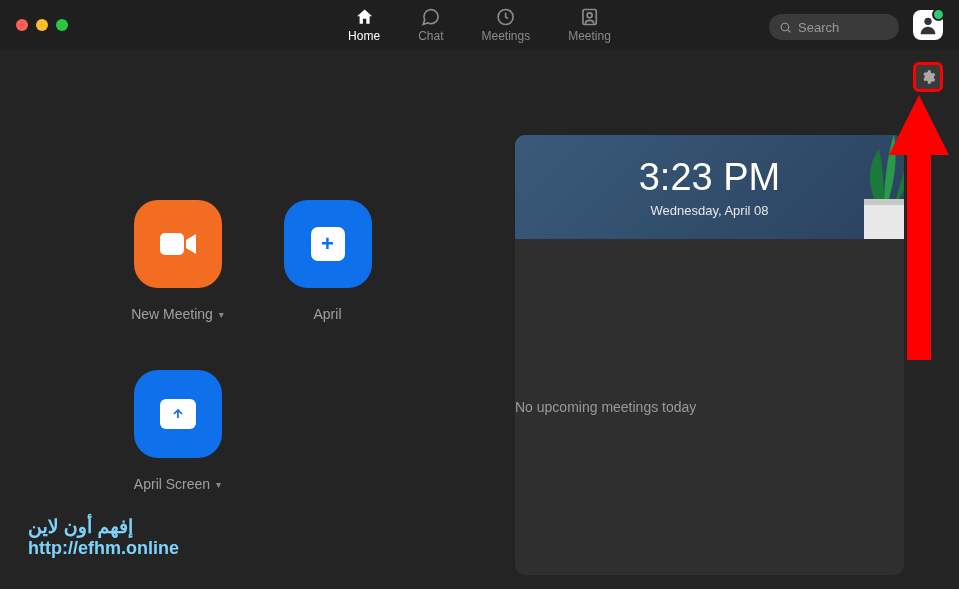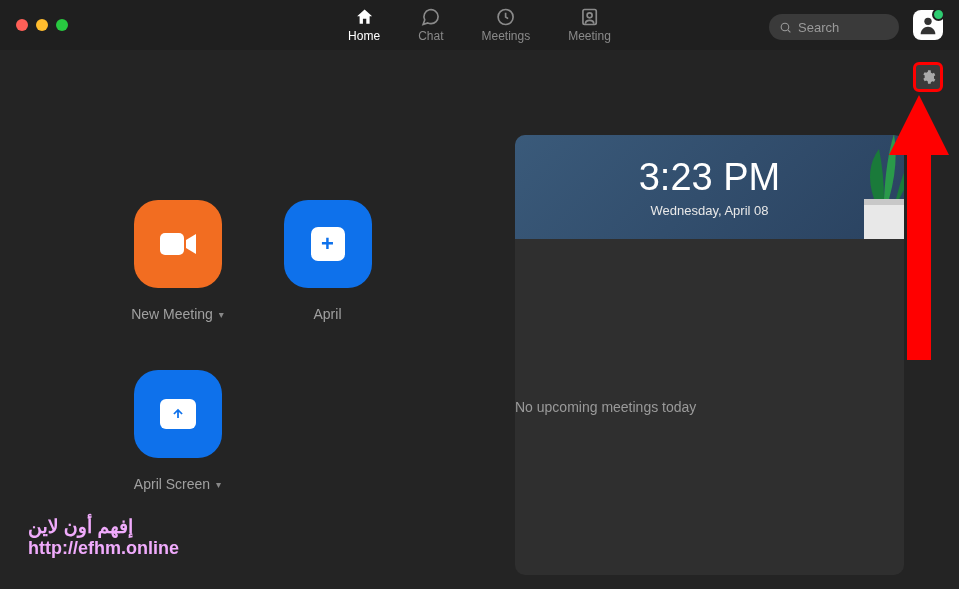--- a/index.html
+++ b/index.html
@@ -208,21 +208,21 @@
     right:10px;
     top:95px;
     width:60px;
     height:265px;
   }
 
   .watermark {
     position:absolute;
     bottom:30px;
     left:28px;
-    color:#f0abfc;
+    color:#7dd3fc;
   }
   .watermark .line1 { font-size:19px; font-weight:700; }
   .watermark .line2 { font-size:18px; font-weight:700; }
 </style>
 </head>
 <body>
 
 <div class="titlebar">
   <div class="traffic-lights">
     <div class="traffic-light tl-red"></div>

